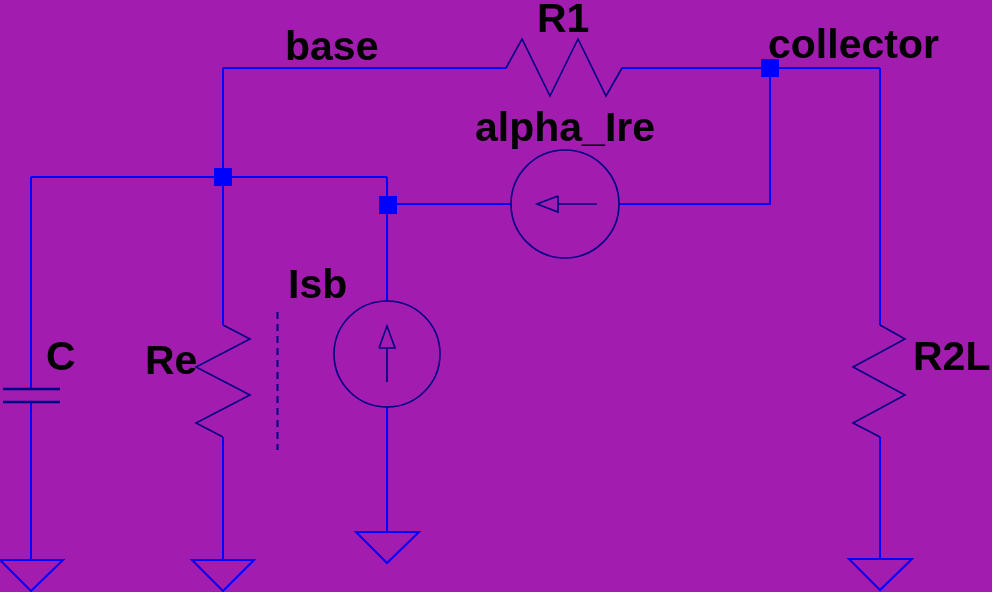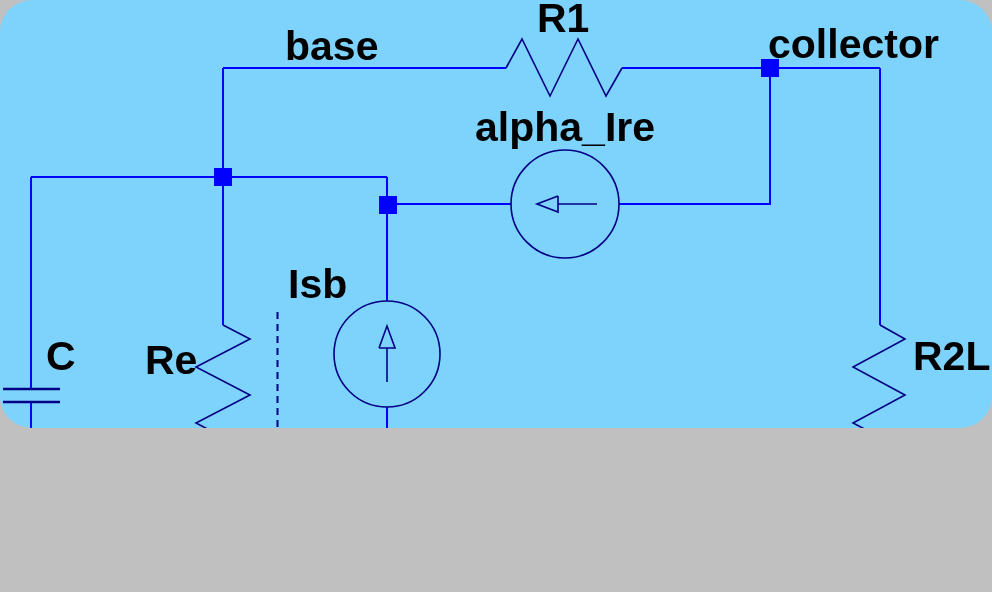--- a/index.html
+++ b/index.html
@@ -1,22 +1,21 @@
 <!DOCTYPE html>
 <html><head>
 <meta charset="utf-8">
 <style>
   html,body{margin:0;padding:0;background:#c0c0c0;}
   .canvas{
     position:relative;
-    width:992px;height:428px;
-    background:#7dd3fc;
+    width:992px;height:592px;
+    background:#a21caf;
     overflow:hidden;
     font-family:"Liberation Sans",sans-serif;
-    border-radius:32px;
   }
   svg{display:block;}
   .wire{stroke:#0000ff;stroke-width:2;fill:none;}
   .crisp{shape-rendering:crispEdges;}
   .sym{stroke:#000084;stroke-width:1.6;fill:none;}
   .plate{stroke:#000084;stroke-width:2.4;fill:none;}
   .gnd{stroke:#0000ff;stroke-width:2;fill:none;}
   .junction{fill:#0000ff;stroke:none;shape-rendering:crispEdges;}
   .dashed{stroke:#000084;stroke-width:2;stroke-dasharray:7 5;fill:none;}
   .lbl{

